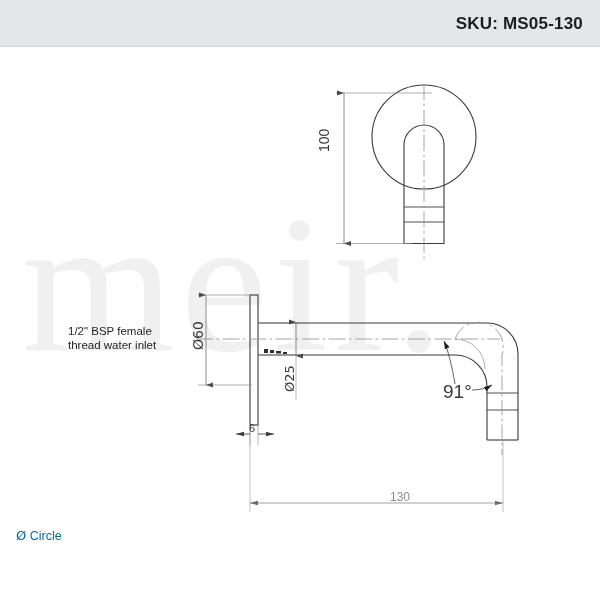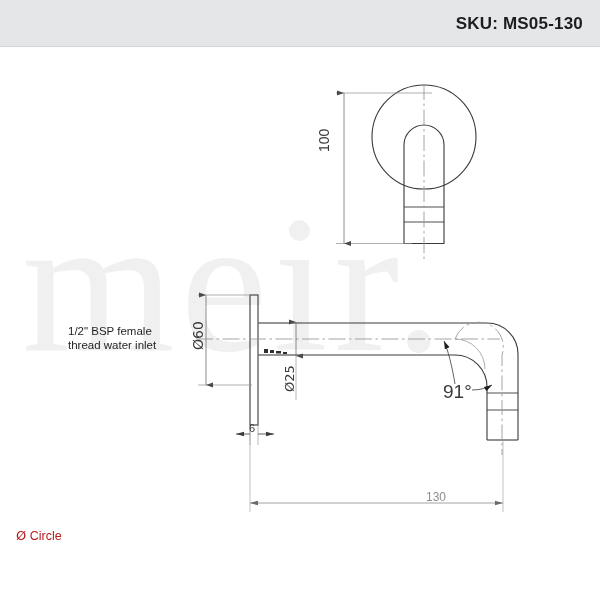--- a/index.html
+++ b/index.html
@@ -75,21 +75,21 @@
     left: 68px;
     top: 324px;
     font-size: 11.5px;
     line-height: 14px;
     color: #1f1f1f;
   }
   #legend {
     left: 16px;
     top: 528px;
     font-size: 12.5px;
-    color: #b91c1c;
+    color: #0369a1;
   }
   #legend .sym {
     font-family: "DejaVu Sans", sans-serif;
     font-size: 13px;
   }
   .dim-text {
     position: absolute;
     font-family: "Liberation Sans", sans-serif;
     font-size: 13px;
     color: #3d3d3d;
@@ -125,21 +125,20 @@
     left: 249px;
     top: 422px;
     font-size: 11px;
     color: #3a3a3a;
   }
   #dim-130 {
     left: 390px;
     top: 490px;
     font-size: 12px;
     color: #8e8e8e;
-    margin-left: 36px;
   }
   #dim-91 {
     left: 443px;
     top: 381px;
     font-size: 19px;
     color: #3a3a3a;
   }
 </style>
 </head>
 <body>

